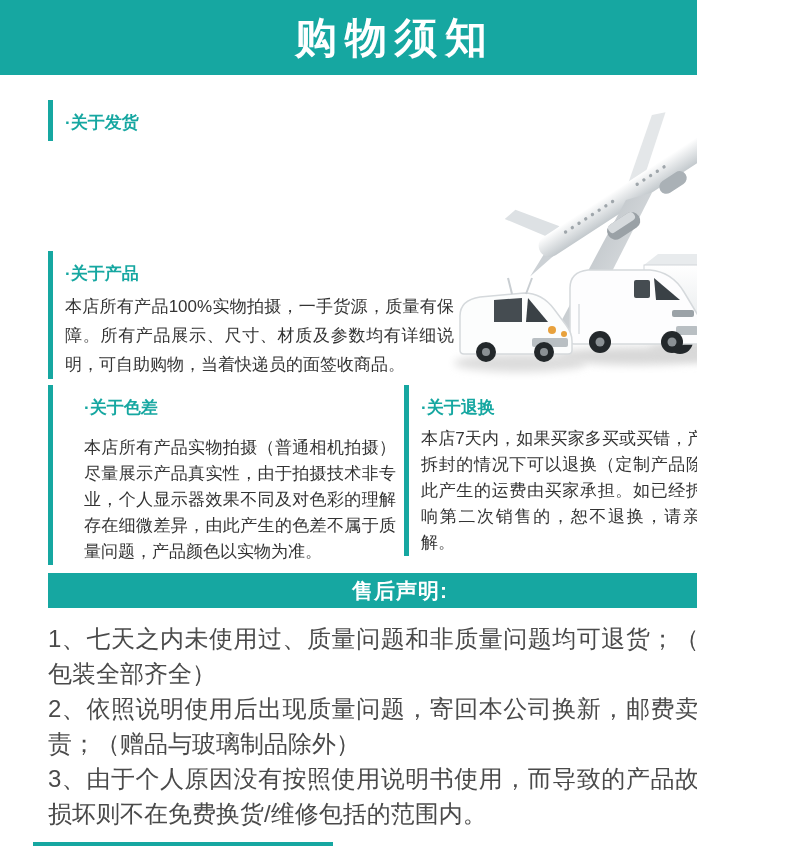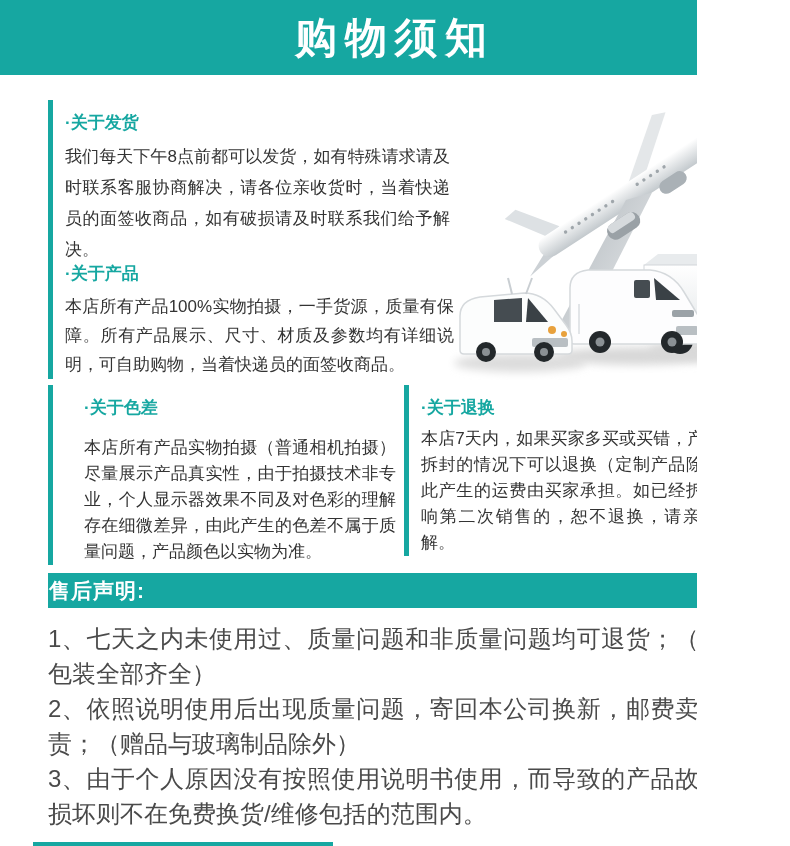--- a/index.html
+++ b/index.html
@@ -23,22 +23,22 @@
   .sec-color{left:48px;top:385px;width:348px;padding-left:31px;}
   .sec-color .note-body{line-height:26px;margin-top:16px;}
   .sec-returns{left:404px;top:385px;width:352px;}
   .sec-returns .note-body{line-height:26px;}
   .illustration{position:absolute;left:448px;top:82px;width:342px;height:298px;margin:0;}
   .illustration svg{display:block;width:100%;height:100%;}
   .aftersales-bar{
     position:absolute;left:48px;top:573px;width:694px;height:35px;
     background:var(--accent,#16a7a1);color:#ffffff;
     display:flex;align-items:center;
-    padding-left:1px;box-sizing:border-box;
-    font-size:21px;font-weight:bold;letter-spacing:1px;
+    padding-left:10px;box-sizing:border-box;
+    font-size:21px;font-weight:bold;letter-spacing:1px;justify-content:center;
   }
   .aftersales-list{
     position:absolute;left:48px;top:621px;width:700px;
     font-size:24px;line-height:35px;color:#4a4a4a;text-align:justify;
   }
   .aftersales-item{margin:0;}
   .bottom-strip{
     position:absolute;left:33px;bottom:0;width:300px;height:4px;
     background:var(--accent,#16a7a1);
   }
@@ -47,21 +47,20 @@
 <body>
 
 <div class="page">
 
   <header class="banner">
     <span>购物须知</span>
   </header>
 
   <section class="note sec-shipping">
     <h2 class="note-title">·关于发货</h2>
-    <p class="note-body">我们每天下午8点前都可以发货，如有特殊请求请及时联系客服协商解决，请各位亲收货时，当着快递员的面签收商品，如有破损请及时联系我们给予解决。</p>
   </section>
 
   <section class="note sec-product">
     <h2 class="note-title">·关于产品</h2>
     <p class="note-body">本店所有产品100%实物拍摄，一手货源，质量有保障。所有产品展示、尺寸、材质及参数均有详细说明，可自助购物，当着快递员的面签收商品。</p>
   </section>
 
   <section class="note sec-color">
     <h2 class="note-title">·关于色差</h2>
     <p class="note-body">本店所有产品实物拍摄（普通相机拍摄）尽量展示产品真实性，由于拍摄技术非专业，个人显示器效果不同及对色彩的理解存在细微差异，由此产生的色差不属于质量问题，产品颜色以实物为准。</p>

